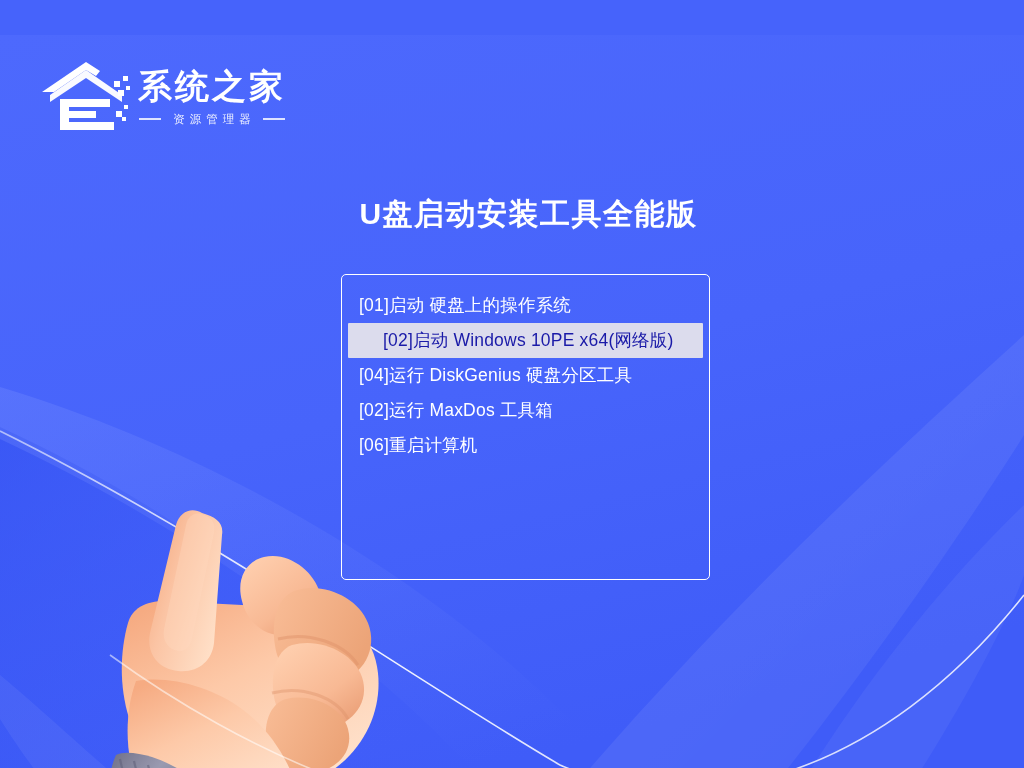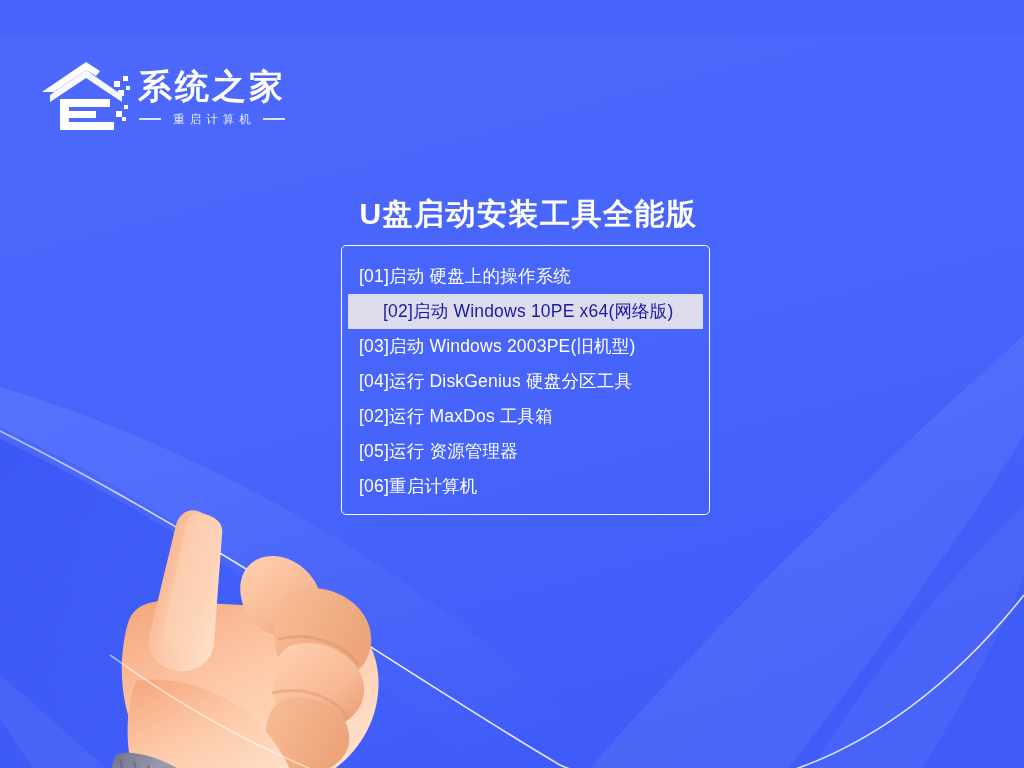--- a/index.html
+++ b/index.html
@@ -94,23 +94,23 @@
     font-weight: bold;
     color: #ffffff;
     letter-spacing: 1.5px;
     white-space: nowrap;
   }
 
   
   #menu-box {
     position: absolute;
     left: 341px;
-    top: 210px;
+    top: 239px;
     width: 369px;
-    height: 270px;
+    height: 306px;
     border: 1.5px solid #ffffff;
     border-radius: 5px;
     padding-top: 13px;
   }
 
   .menu-item {
     height: 35px;
     line-height: 35px;
     margin: 0 6px;
     padding-left: 11px;
@@ -201,35 +201,33 @@
           <rect x="80" y="52" width="6" height="6"></rect>
           <rect x="88" y="46" width="4" height="4"></rect>
           <rect x="86" y="58" width="4" height="4"></rect>
         </g>
       </svg>
     </div>
     <div id="logo-text-wrap">
       <div id="logo-title">系统之家</div>
       <div id="logo-sub-row">
         <span class="sub-dash"></span>
-        <span id="logo-sub">重启计算机</span>
+        <span id="logo-sub">资源管理器</span>
         <span class="sub-dash"></span>
       </div>
     </div>
   </div>
 
   <div id="page-title">U盘启动安装工具全能版</div>
 
   <div id="menu-box">
     <div class="menu-item">[01]启动 硬盘上的操作系统</div>
     <div class="menu-item selected">[02]启动 Windows 10PE x64(网络版)</div>
-    <div class="menu-item">[03]启动 Windows 2003PE(旧机型)</div>
     <div class="menu-item">[04]运行 DiskGenius 硬盘分区工具</div>
     <div class="menu-item">[02]运行 MaxDos 工具箱</div>
-    <div class="menu-item">[05]运行 资源管理器</div>
     <div class="menu-item">[06]重启计算机</div>
   </div>
 
   <div id="hand">
     <svg viewBox="0 0 330 298" width="330" height="298">
       <defs>
         <linearGradient id="skinA" x1="0" y1="0" x2="1" y2="0.7">
           <stop offset="0%" stop-color="#f2a378"></stop>
           <stop offset="45%" stop-color="#fbc4a4"></stop>
           <stop offset="100%" stop-color="#ffe0c8"></stop>

